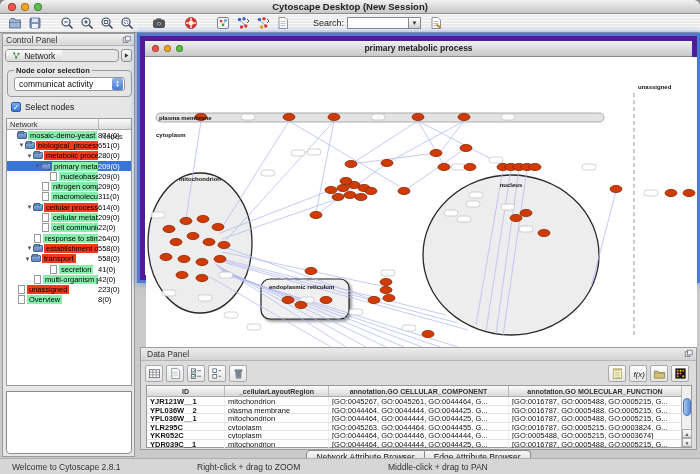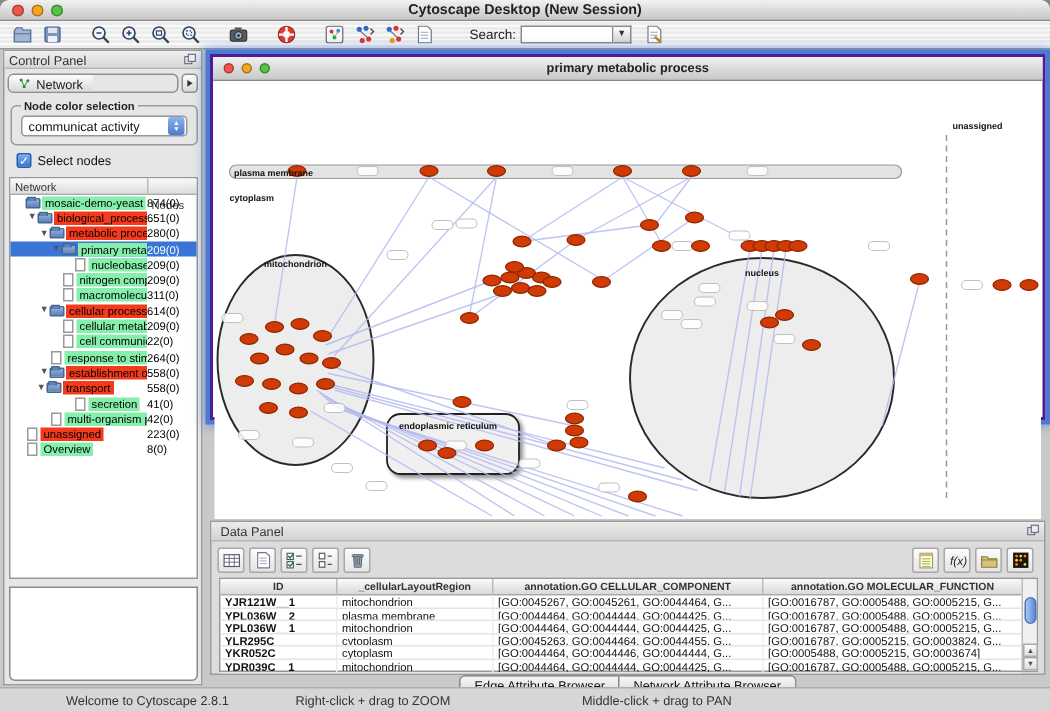--- a/index.html
+++ b/index.html
@@ -44,21 +44,21 @@
   .tr-label{padding:0 2px;color:#000;overflow:hidden;max-width:86px;}
   .tr-label.green{background:#86efac;} .tr-label.red{background:#f53a1c;}
   .tr-count{margin-left:auto;width:33px;color:#000;overflow:hidden;flex-shrink:0;}
   .tree-row.sel .tr-count{color:#fff;}
   .tw-arrow{width:7px;font-size:6px;color:#555;flex-shrink:0;text-align:center;}
   .tw-folder{width:10px;height:7px;background:linear-gradient(#8fb0dd,#5f83b8);border:1px solid #46688f;border-radius:1px;margin-right:1px;flex-shrink:0;position:relative;}
   .tw-folder:before{content:"";position:absolute;top:-2px;left:0;width:4px;height:2px;background:#5f83b8;border:1px solid #46688f;border-bottom:none;border-radius:1px 1px 0 0;}
   .tw-file{width:7px;height:9px;background:#fff;border:1px solid #999;margin:0 2px 0 1px;flex-shrink:0;}
   .cp-birdseye{position:absolute;left:3px;top:357px;width:126px;height:63px;background:#fff;border:1px solid #8a8a8a;border-radius:0 0 4px 4px;}
   
-  .net-frame{position:absolute;left:140px;top:36px;width:557px;height:244px;background:#fff;border:2px solid #4c1d95;box-shadow:0 0 0 3px #4b7ad2,0 0 7px 4px rgba(60,110,210,.5);text-decoration:underline;}
+  .net-frame{position:absolute;left:140px;top:36px;width:557px;height:244px;background:#fff;border:5px solid #4c1d95;box-shadow:0 0 0 3px #4b7ad2,0 0 7px 4px rgba(60,110,210,.5);text-decoration:underline;}
   .nf-title{position:absolute;left:0;top:0;right:0;height:16px;background:linear-gradient(#f0f0f0,#c8c8c8);border-bottom:1px solid #8a8a8a;}
   .nf-title .tl{top:4px;width:7px;height:7px;}
   .nf-title .tl.r{left:7px;} .nf-title .tl.y{left:19px;} .nf-title .tl.g{left:31px;}
   .nf-title .title{position:absolute;left:0;right:0;top:2px;text-align:center;font-size:8.5px;font-weight:bold;color:#222;}
   .nv-canvas{position:absolute;left:1px;top:16px;}
   
   .data-panel{position:absolute;left:140px;top:347px;width:557px;height:103px;background:#dcdcdc;border:1px solid #9b9b9b;}
   .dp-header{position:absolute;left:0;top:0;right:0;height:13px;background:linear-gradient(#ececec,#d3d3d3);border-bottom:1px solid #b5b5b5;font-size:8.5px;color:#333;padding:1px 6px;}
   .dp-toolbar{position:absolute;left:4px;top:16px;right:4px;height:19px;display:flex;align-items:center;}
   .dpbtn{width:18px;height:17px;border:1px solid #a8a8a8;border-radius:2px;background:linear-gradient(#fdfdfd,#e4e4e4);margin-right:3px;display:flex;align-items:center;justify-content:center;cursor:pointer;}
@@ -76,21 +76,21 @@
   .thumb{position:absolute;left:1px;top:12px;width:8px;height:18px;border-radius:4px;background:linear-gradient(90deg,#a9c8f2,#5b8ad8);border:1px solid #4a74bd;cursor:pointer;}
   .sarrow{position:absolute;left:0;width:10px;height:9px;font-size:5px;color:#555;text-align:center;line-height:9px;background:linear-gradient(#fcfcfc,#ddd);border:1px solid #aaa;cursor:pointer;}
   
   .bottom-tabs{position:absolute;left:140px;top:449px;width:557px;height:14px;display:flex;justify-content:center;align-items:center;}
   .btab{font-size:8.5px;color:#111;padding:1px 9px;border:1px solid #8a8a8a;background:linear-gradient(#f7f7f7,#dcdcdc);cursor:pointer;height:13px;white-space:nowrap;}
   .btab.sel{background:linear-gradient(#9cc0f0,#6b94dd);font-weight:bold;}
   .btab:first-child{border-radius:4px 0 0 4px;} .btab:last-child{border-radius:0 4px 4px 0;}
   .btab+.btab{border-left:none;}
   .statusbar{position:absolute;left:0;top:458px;width:700px;height:16px;background:#d6d6d6;border-top:1px solid #aeaeae;}
   .statusbar span{position:absolute;top:3px;font-size:8.5px;color:#333;}
-  .st1{left:12px;margin-left:32px;} .st2{left:197px;} .st3{left:388px;}
+  .st1{left:12px;} .st2{left:197px;} .st3{left:388px;}
 </style>
 </head>
 <body>
 
 <div class="app">
 
   <div class="titlebar">
     <div class="tl r"></div>
     <div class="tl y"></div>
     <div class="tl g"></div>
@@ -642,22 +642,22 @@
       </div>
       <div class="tbl-scroll">
         <div class="thumb"></div>
         <div class="sarrow" style="bottom:9px;">▲</div>
         <div class="sarrow" style="bottom:0;">▼</div>
       </div>
     </div>
   </div>
 
   <div class="bottom-tabs" id="bottom-tabs">
+      <div class="btab">Network Attribute Browser</div>
       <div class="btab">Edge Attribute Browser</div>
-      <div class="btab">Network Attribute Browser</div>
     </div>
 
   <div class="statusbar">
     <span class="st1">Welcome to Cytoscape 2.8.1</span>
     <span class="st2">Right-click + drag to ZOOM</span>
     <span class="st3">Middle-click + drag to PAN</span>
   </div>
 
 </div>
 

